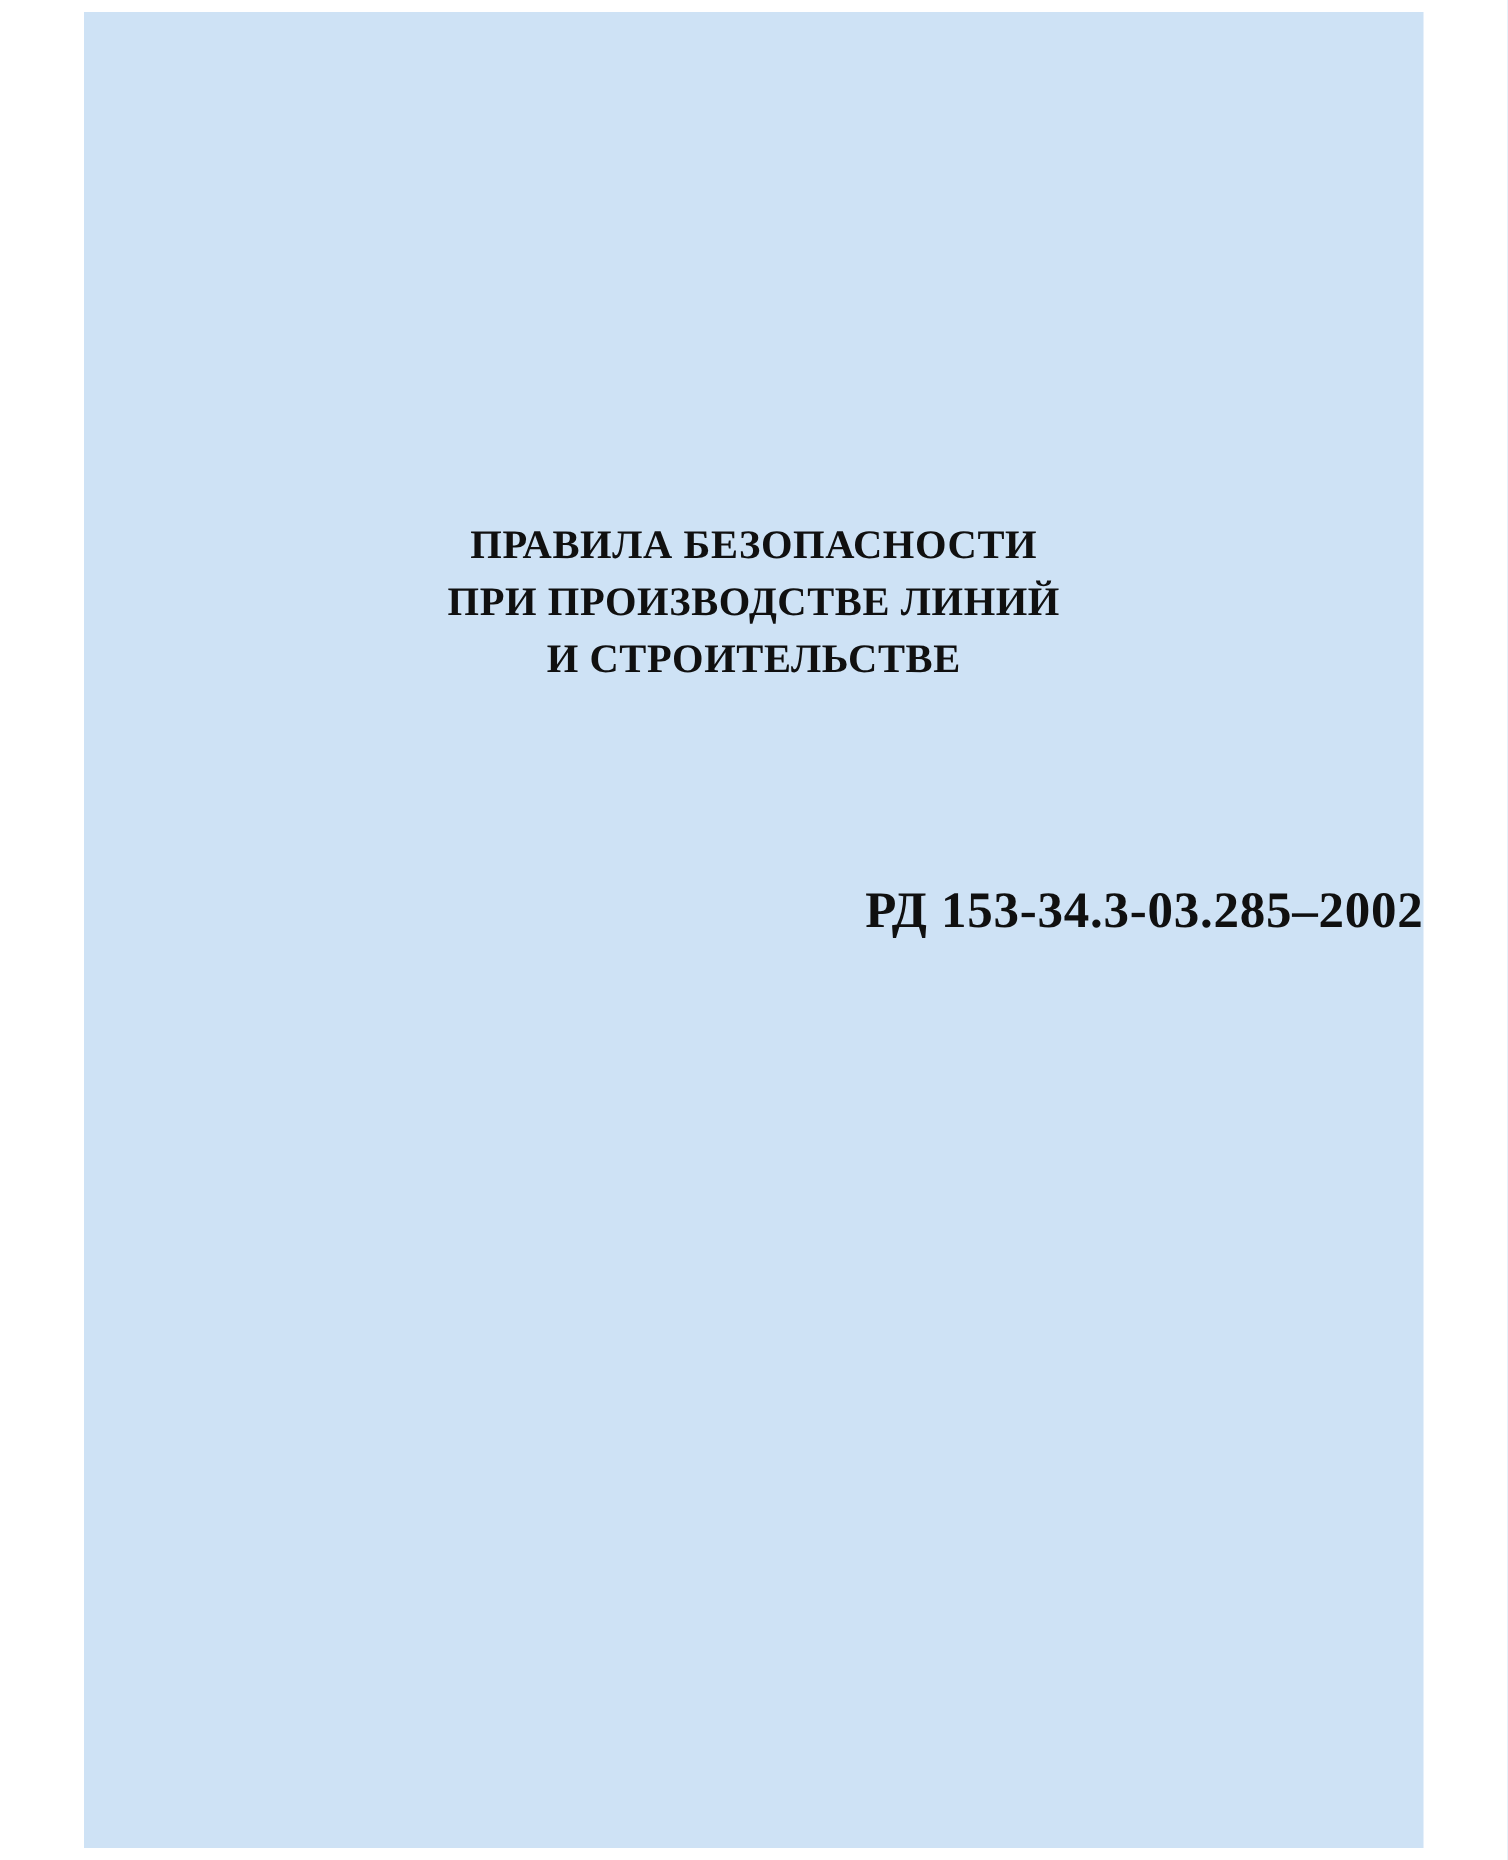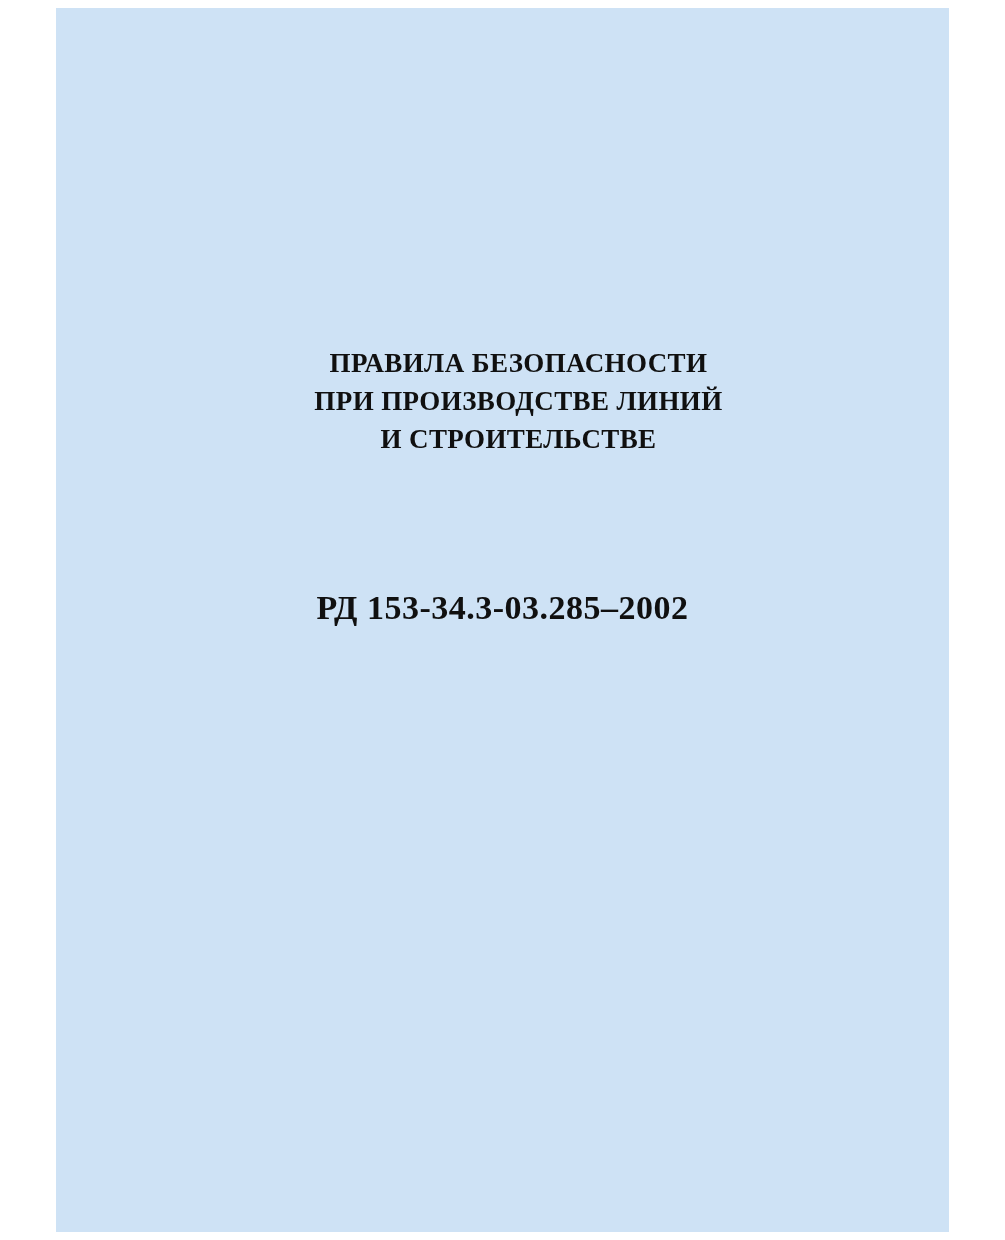--- a/index.html
+++ b/index.html
@@ -20,37 +20,36 @@
     width: 893px;
     height: 1224px;
     background: #cee2f5;
   }
   .title-block {
     position: absolute;
     left: 0;
     top: 336px;
     width: 893px;
     text-align: center;
-    padding-left: 16px;
   }
   .title-line {
     font-family: "Liberation Serif", serif;
     font-weight: bold;
     font-size: 27px;
     line-height: 38px;
     letter-spacing: 0.4px;
     color: #101010;
     white-space: nowrap;
   }
   .doc-code {
     position: absolute;
     left: 0;
     top: 578px;
     width: 893px;
-    text-align: center;
+    text-align: right;
     font-family: "Liberation Serif", serif;
     font-weight: bold;
     font-size: 34px;
     line-height: 44px;
     letter-spacing: 0.5px;
     color: #101010;
     white-space: nowrap;
   }
 </style>
 </head>

